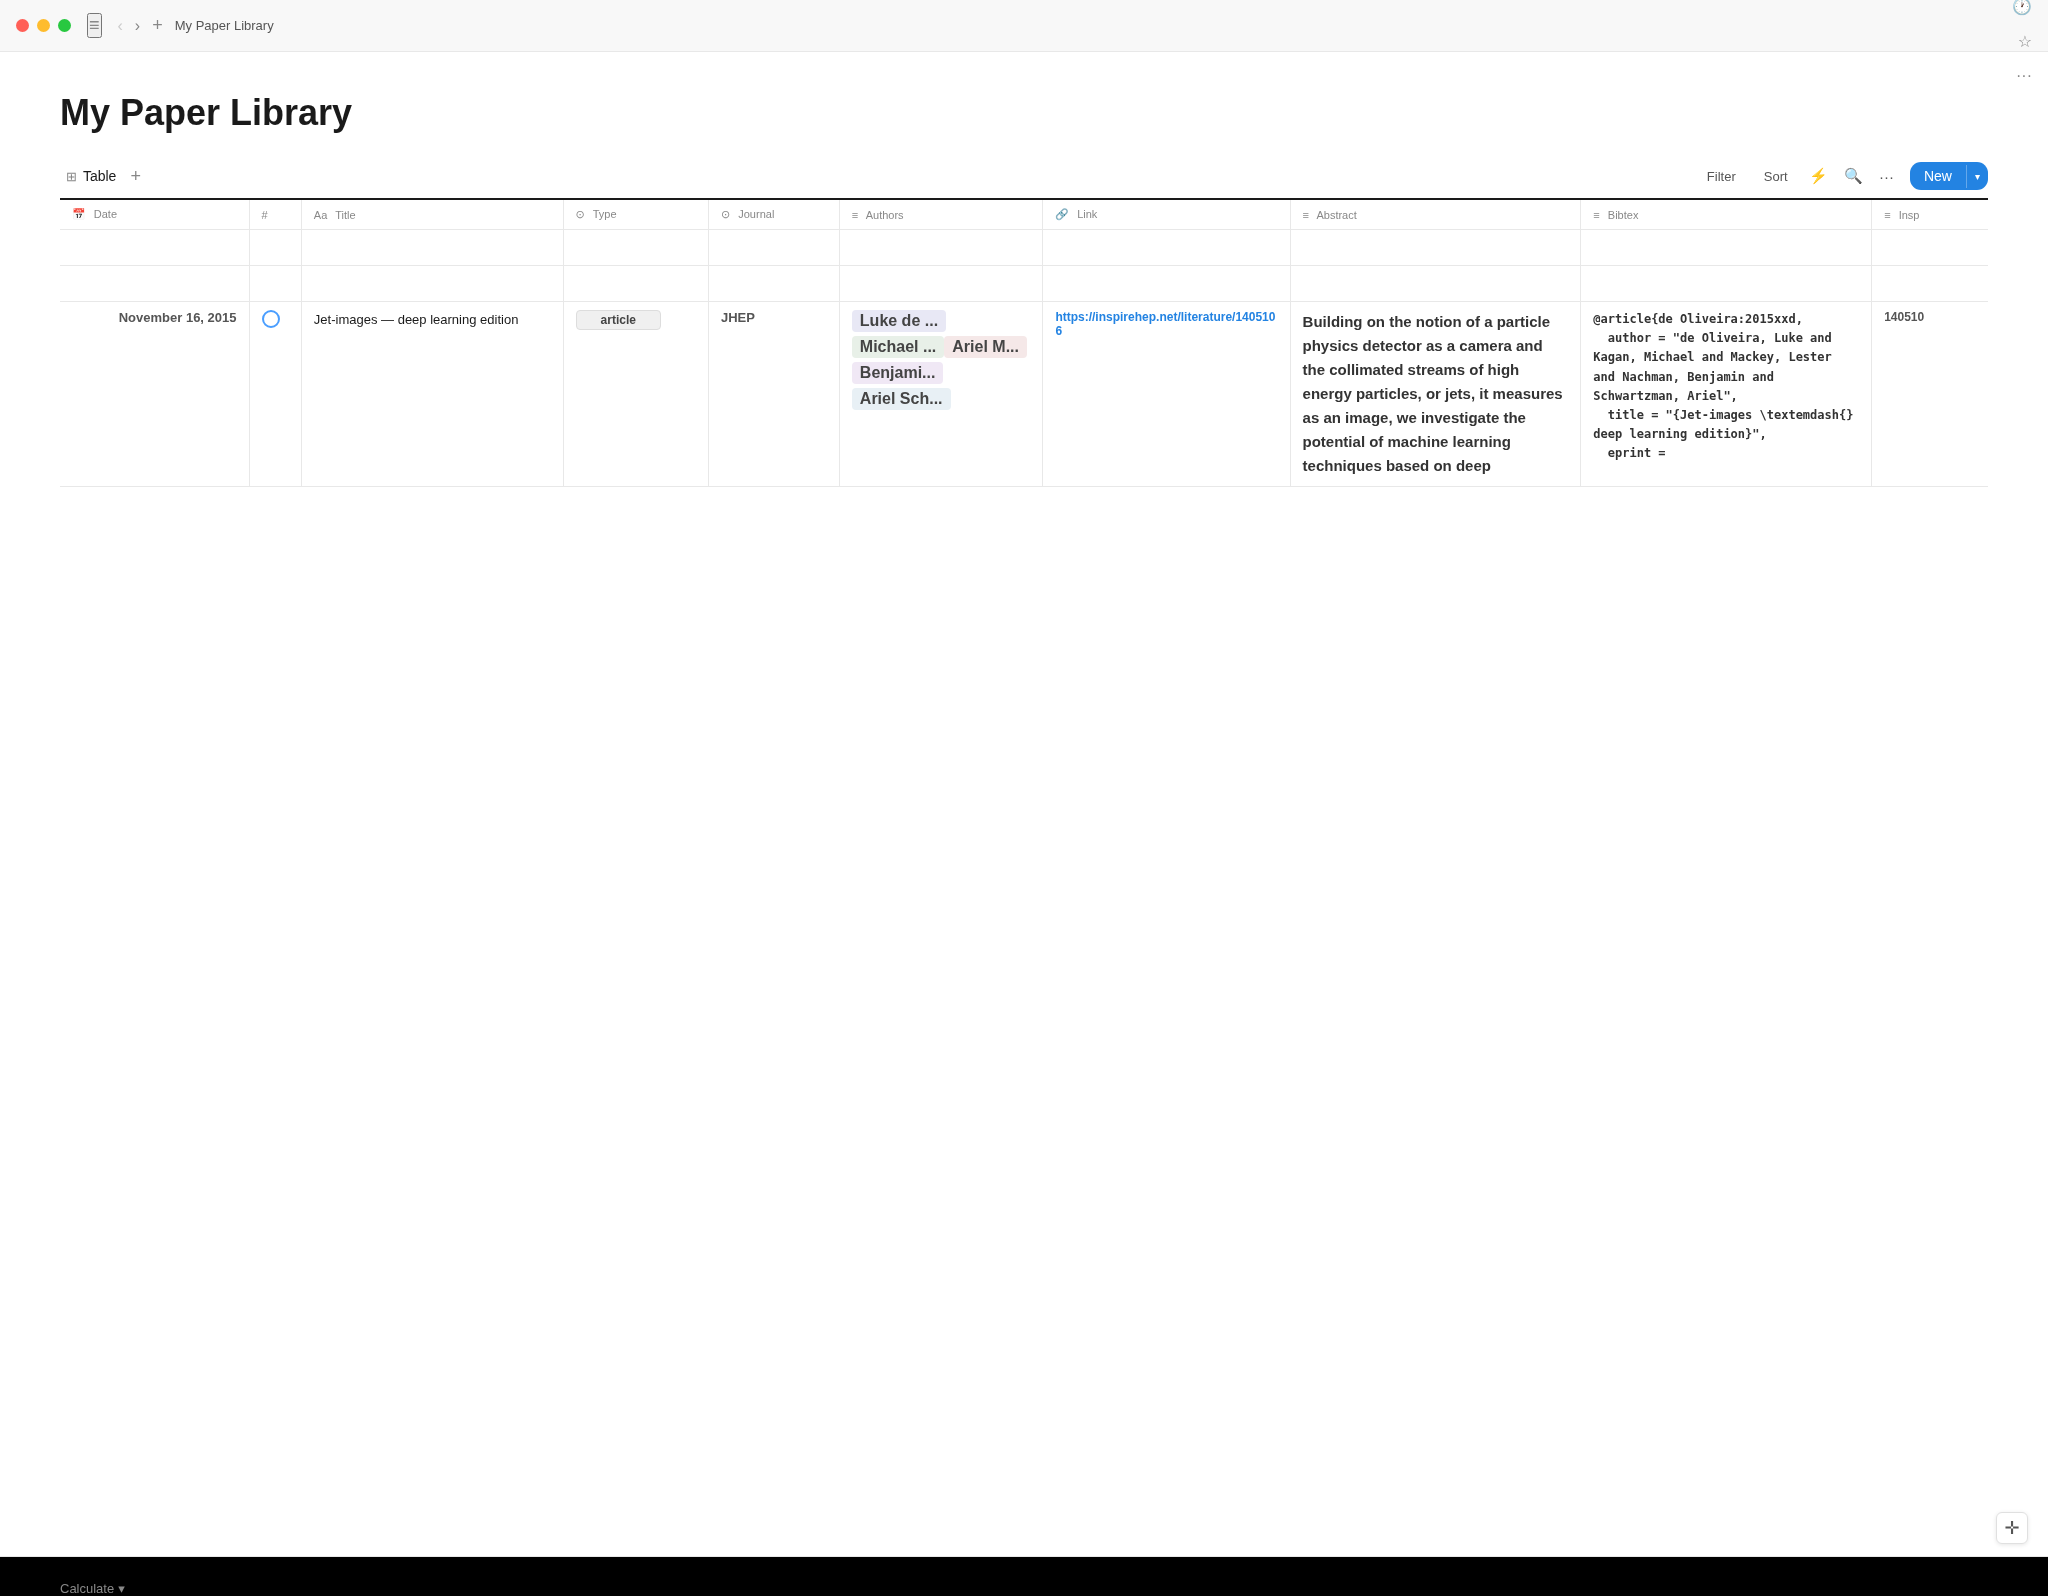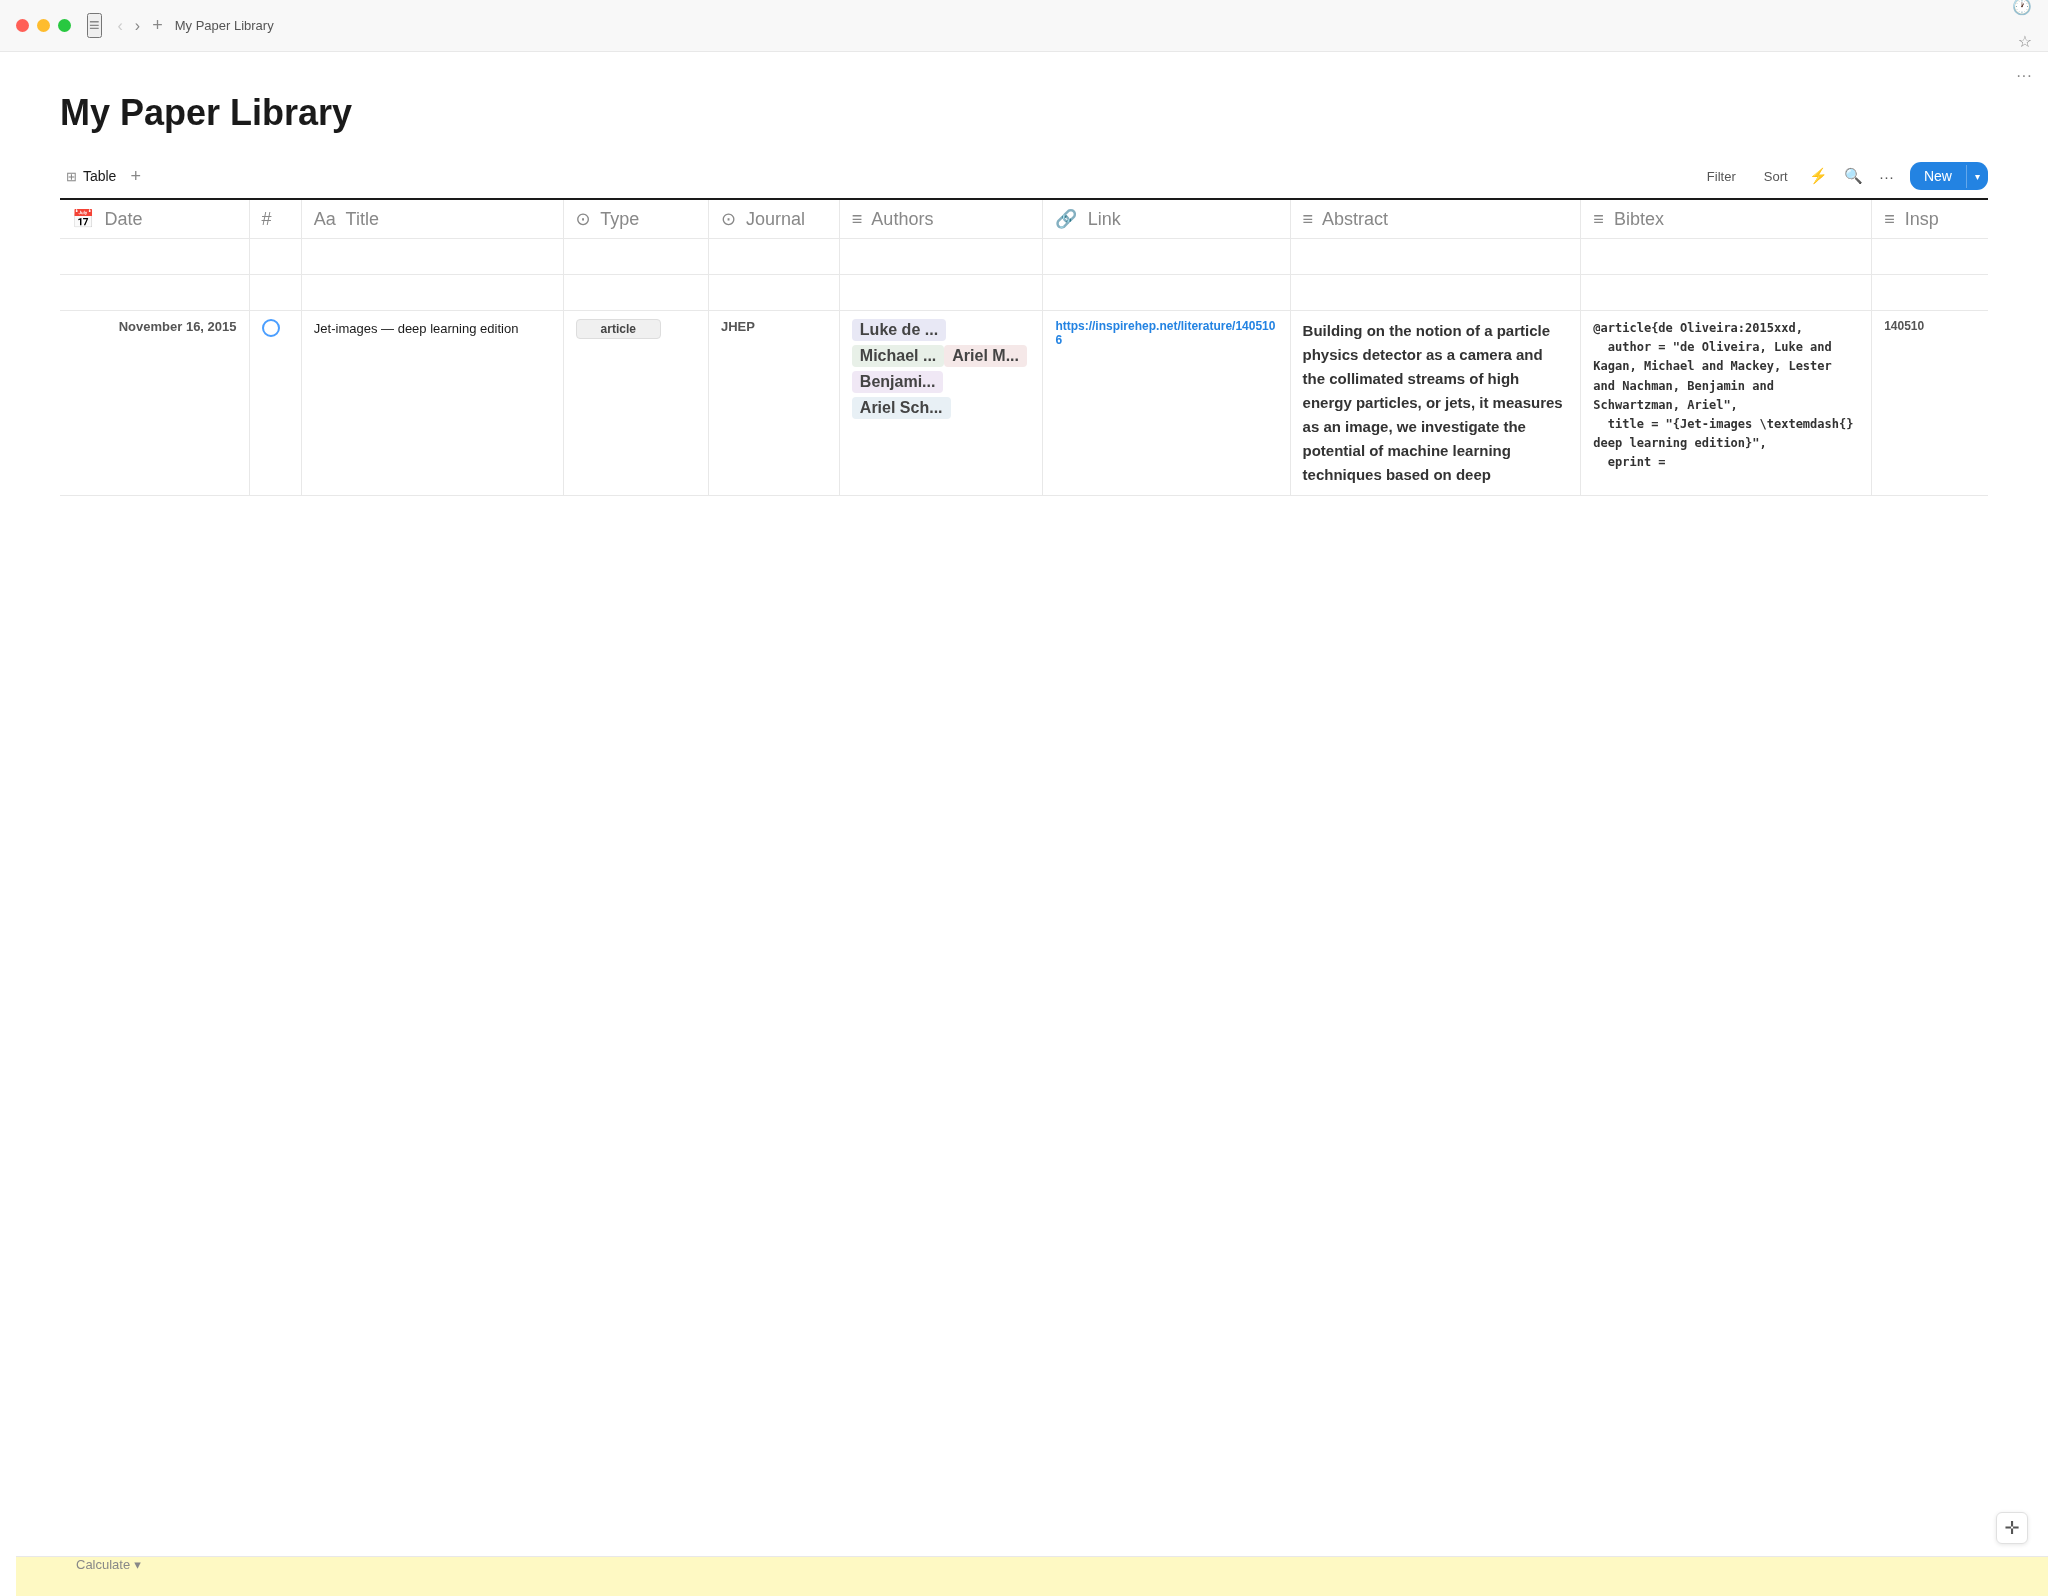--- a/index.html
+++ b/index.html
@@ -183,21 +183,21 @@
       border-collapse: collapse;
       table-layout: fixed;
     }
     thead tr {
       border-bottom: 1px solid #e8e8e8;
       background: #fff;
     }
     th {
       text-align: left;
       padding: 8px 12px;
-      font-size: 18px;
+      font-size: 11px;
       font-weight: 400;
       color: #888;
       border-right: 1px solid #e8e8e8;
       white-space: nowrap;
       overflow: hidden;
     }
     th:last-child { border-right: none; }
     th .col-icon { margin-right: 5px; }
 
     td {
@@ -299,27 +299,27 @@
 
     .insp-cell {
       font-size: 12px;
       color: #555;
     }
 
     
     .footer {
       position: fixed;
       bottom: 0;
-      left: 16px;
+      left: 0;
       right: 0;
       height: 40px;
-      background: #fef9c3;
+      background: #000000;
       border-top: 1px solid #e8e8e8;
       display: flex;
-      align-items: flex-start;
+      align-items: flex-end;
       padding: 0 60px;
     }
     .calculate-btn {
       background: none;
       border: none;
       font-size: 13px;
       color: #888;
       cursor: pointer;
       display: flex;
       align-items: center;

